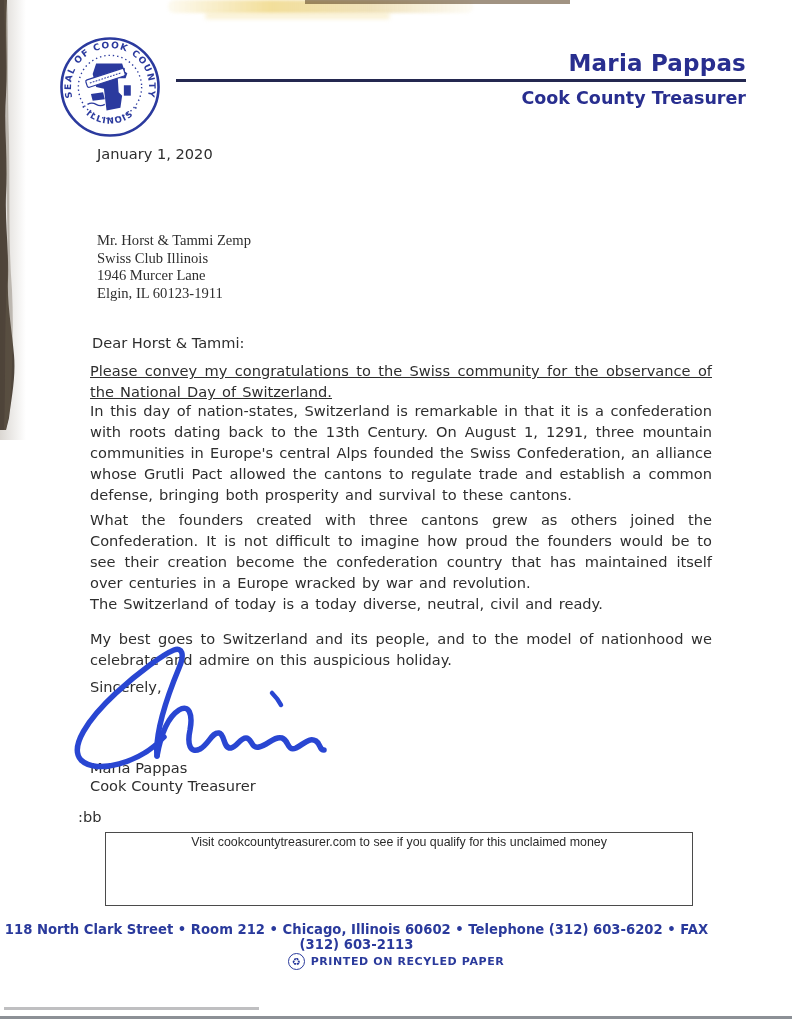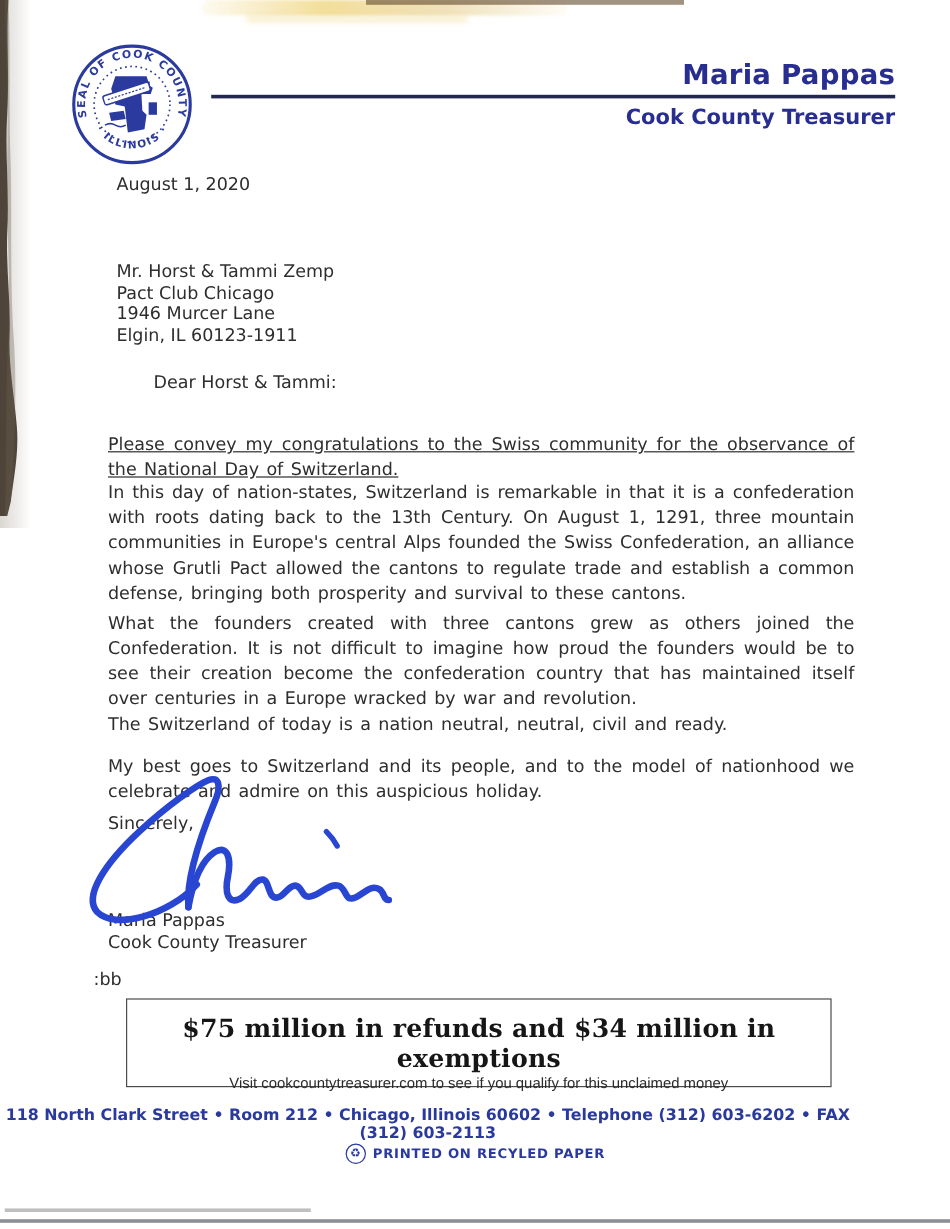--- a/index.html
+++ b/index.html
@@ -26,22 +26,22 @@
   .hdr-name{position:absolute;top:50px;right:46px;font-size:23px;font-weight:bold;
     color:#282e8f;letter-spacing:.2px;}
   .hdr-rule{position:absolute;top:79px;left:176px;width:570px;height:2.5px;background:#242850;}
   .hdr-title{position:absolute;top:88px;right:46px;font-size:17.5px;font-weight:bold;color:#282e8f;}
 
   
   .ltr{position:absolute;color:#2e2e2e;font-size:14.6px;line-height:21px;}
   .block{left:97px;}
   .para{left:90px;width:622px;text-align:justify;word-spacing:1.5px;}
   .date{top:143px;}
-  .addr{top:218px;line-height:17.5px;}
-  .salutation{top:308px;left:92px;margin-left:36px;}
+  .addr{top:232px;line-height:17.5px;font-family:Liberation Serif, serif;}
+  .salutation{top:332px;left:92px;}
   .p0{top:360px;text-decoration:underline;}
   .p1{top:400px;}
   .p2{top:509px;}
   .p3{top:593px;}
   .p4{top:628px;}
   .closing{top:676px;left:90px;}
   .signer-name{top:757px;left:90px;}
   .signer-title{top:775px;left:90px;}
   .initials{top:806px;left:78px;}
   .signature{position:absolute;left:66px;top:641px;width:268px;height:138px;z-index:5;}
@@ -99,53 +99,52 @@
       <line x1="36" y1="49.5" x2="74" y2="49.5" stroke="#2b3a9e" stroke-width="1.2" stroke-dasharray="2 1.5"></line>
     </g>
     <path d="M34 80 q5 -3 10 0 q5 3 10 0" fill="none" stroke="#2b3a9e" stroke-width="1.5"></path>
   </g>
 </svg>
 
 <div class="hdr-name">Maria Pappas</div>
 <div class="hdr-rule"></div>
 <div class="hdr-title">Cook County Treasurer</div>
 
-<div class="ltr block date">August 1, 2020</div>
+<div class="ltr block date">January 1, 2020</div>
 
 <div class="ltr block addr">
   <div>Mr. Horst &amp; Tammi Zemp</div>
-  <div>Pact Club Chicago</div>
+  <div>Swiss Club Illinois</div>
   <div>1946 Murcer Lane</div>
   <div>Elgin, IL 60123-1911</div>
 </div>
 
 <div class="ltr salutation">Dear Horst &amp; Tammi:</div>
 
 <div class="ltr para p0">Please convey my congratulations to the Swiss community for the observance of the National Day of Switzerland.</div>
 <div class="ltr para p1">In this day of nation-states, Switzerland is remarkable in that it is a confederation with roots dating back to the 13th Century.  On August 1, 1291, three mountain communities in Europe's central Alps founded the Swiss Confederation, an alliance whose Grutli Pact allowed the cantons to regulate trade and establish a common defense, bringing both prosperity and survival to these cantons.</div>
 <div class="ltr para p2">What the founders created with three cantons grew as others joined the Confederation.  It is not difficult to imagine how proud the founders would be to see their creation become the confederation country that has maintained itself over centuries in a Europe wracked by war and revolution.</div>
-<div class="ltr para p3">The Switzerland of today is a nation neutral, neutral, civil and ready.</div>
+<div class="ltr para p3">The Switzerland of today is a today diverse, neutral, civil and ready.</div>
 <div class="ltr para p4">My best goes to Switzerland and its people, and to the model of nationhood we celebrate and admire on this auspicious holiday.</div>
 
 <div class="ltr closing">Sincerely,</div>
 
 <svg class="signature" viewBox="0 0 268 138">
   <g fill="none" stroke="#2946d2" stroke-width="5.5" stroke-linecap="round" stroke-linejoin="round">
     <path d="M 98 96 C 74 122, 30 134, 15 119 C 3 106, 22 78, 50 52 C 74 30, 98 13, 108 9 C 116 6, 119 13, 113 27 C 101 56, 89 92, 91 115"></path>
     <path d="M 91 115 C 95 93, 102 76, 113 69 C 123 63, 127 73, 124 89 C 121 103, 124 113, 134 108 C 143 103, 146 91, 153 92 C 159 93, 157 108, 165 107 C 171 106, 174 97, 180 97 C 186 97, 185 108, 193 106 C 202 104, 208 95, 216 97 C 223 99, 221 111, 230 107 C 238 103, 243 96, 250 100 C 255 103, 253 109, 258 109"></path>
     <path d="M 206 52 C 210 56, 213 60, 215 64" stroke-width="4.5"></path>
   </g>
 </svg>
 
 <div class="ltr signer-name">Maria Pappas</div>
 <div class="ltr signer-title">Cook County Treasurer</div>
 <div class="ltr initials">:bb</div>
 
 <div class="promo">
-  <div class="promo-headline">$75 million in refunds and $34 million in exemptions</div>
   <div class="promo-sub">Visit cookcountytreasurer.com to see if you qualify for this unclaimed money</div>
 </div>
 
 <div class="footer-line">118 North Clark Street • Room 212 • Chicago, Illinois 60602 • Telephone (312) 603-6202 • FAX (312) 603-2113</div>
 <div class="recycle-row">
   <div class="recycle-badge">♻</div>
   <div class="recycle-text">PRINTED ON RECYLED PAPER</div>
 </div>
 
 </body></html>

